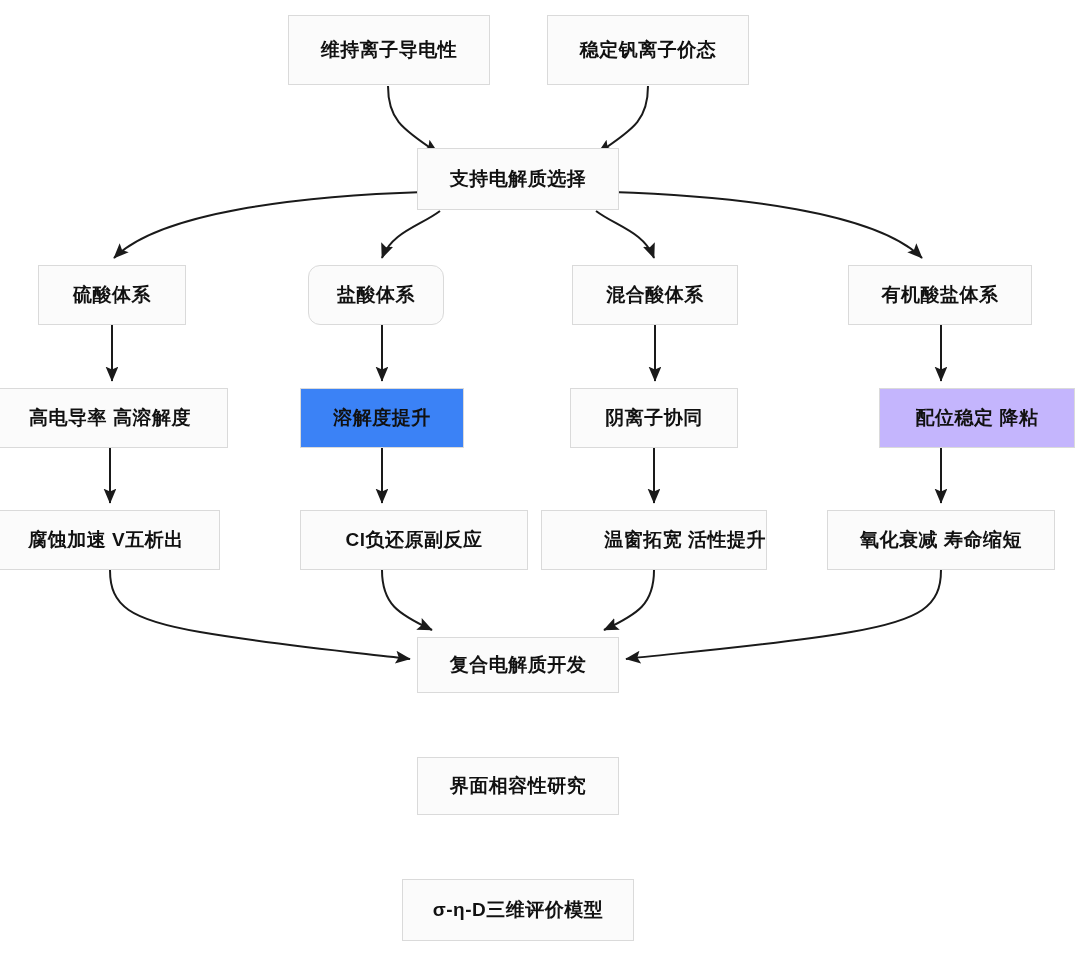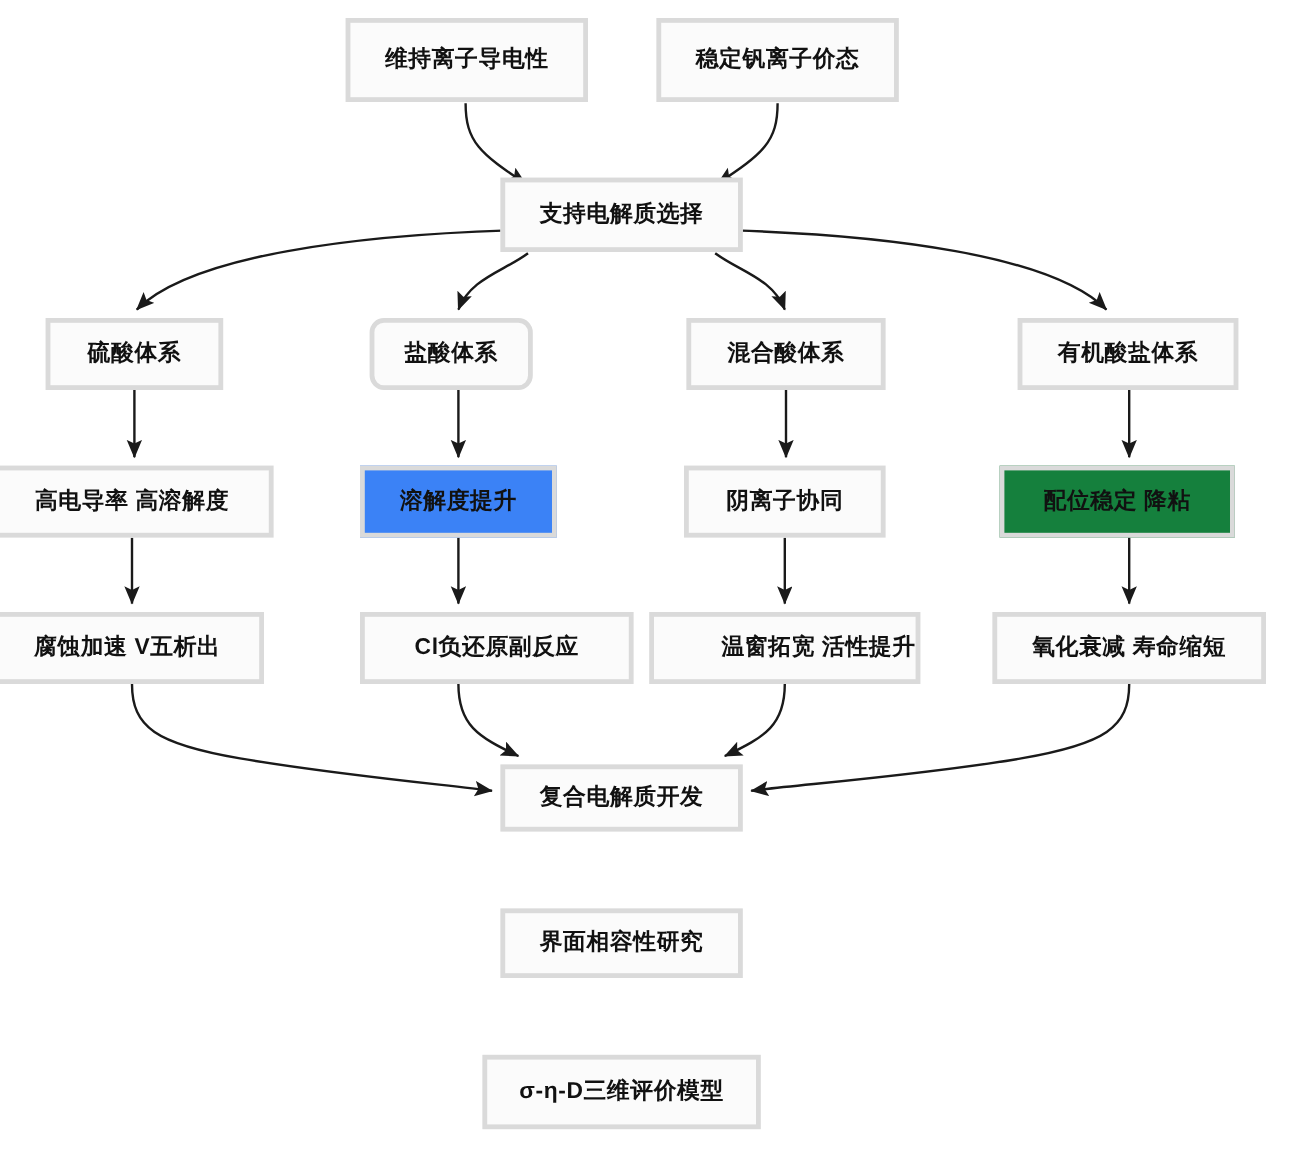--- a/index.html
+++ b/index.html
@@ -23,21 +23,21 @@
     left: 0;
     top: 0;
     width: 1080px;
     height: 969px;
     pointer-events: none;
   }
   .node {
     position: absolute;
     box-sizing: border-box;
     background: #fbfbfb;
-    border: 4px solid #14532d;
+    border: 1px solid #14532d;
     display: flex;
     align-items: center;
     justify-content: center;
     text-align: center;
     color: #111111;
     font-weight: 700;
     font-size: 19px;
     letter-spacing: 0.5px;
     line-height: 1.2;
     white-space: nowrap;
@@ -101,21 +101,21 @@
       </div>
       <div class="node" style="left: -8px; top: 388px; width: 236px; height: 60px; background: rgb(251, 251, 251); border-color: rgb(218, 218, 218); color: rgb(17, 17, 17);">
         <span>高电导率 高溶解度</span>
       </div>
       <div class="node" style="left: 300px; top: 388px; width: 164px; height: 60px; background: #3b82f6; border-color: rgb(218, 218, 218); color: rgb(17, 17, 17);">
         <span>溶解度提升</span>
       </div>
       <div class="node" style="left: 570px; top: 388px; width: 168px; height: 60px; background: rgb(251, 251, 251); border-color: rgb(218, 218, 218); color: rgb(17, 17, 17);">
         <span>阴离子协同</span>
       </div>
-      <div class="node" style="left: 833px; top: 388px; width: 196px; height: 60px; background: #15803d; border-color: rgb(218, 218, 218); color: rgb(17, 17, 17);">
+      <div class="node" style="left: 879px; top: 388px; width: 196px; height: 60px; background: #c4b5fd; border-color: rgb(218, 218, 218); color: rgb(17, 17, 17);">
         <span>配位稳定 降粘</span>
       </div>
       <div class="node" style="left: -8px; top: 510px; width: 228px; height: 60px; background: rgb(251, 251, 251); border-color: rgb(218, 218, 218); color: rgb(17, 17, 17);">
         <span>腐蚀加速 V五析出</span>
       </div>
       <div class="node" style="left: 300px; top: 510px; width: 228px; height: 60px; background: rgb(251, 251, 251); border-color: rgb(218, 218, 218); color: rgb(17, 17, 17);">
         <span>Cl负还原副反应</span>
       </div>
       <div class="node" style="left: 541px; top: 510px; width: 226px; height: 60px; background: rgb(251, 251, 251); border-color: rgb(218, 218, 218); color: rgb(17, 17, 17); justify-content: flex-end;">
         <span>温窗拓宽 活性提升</span>

